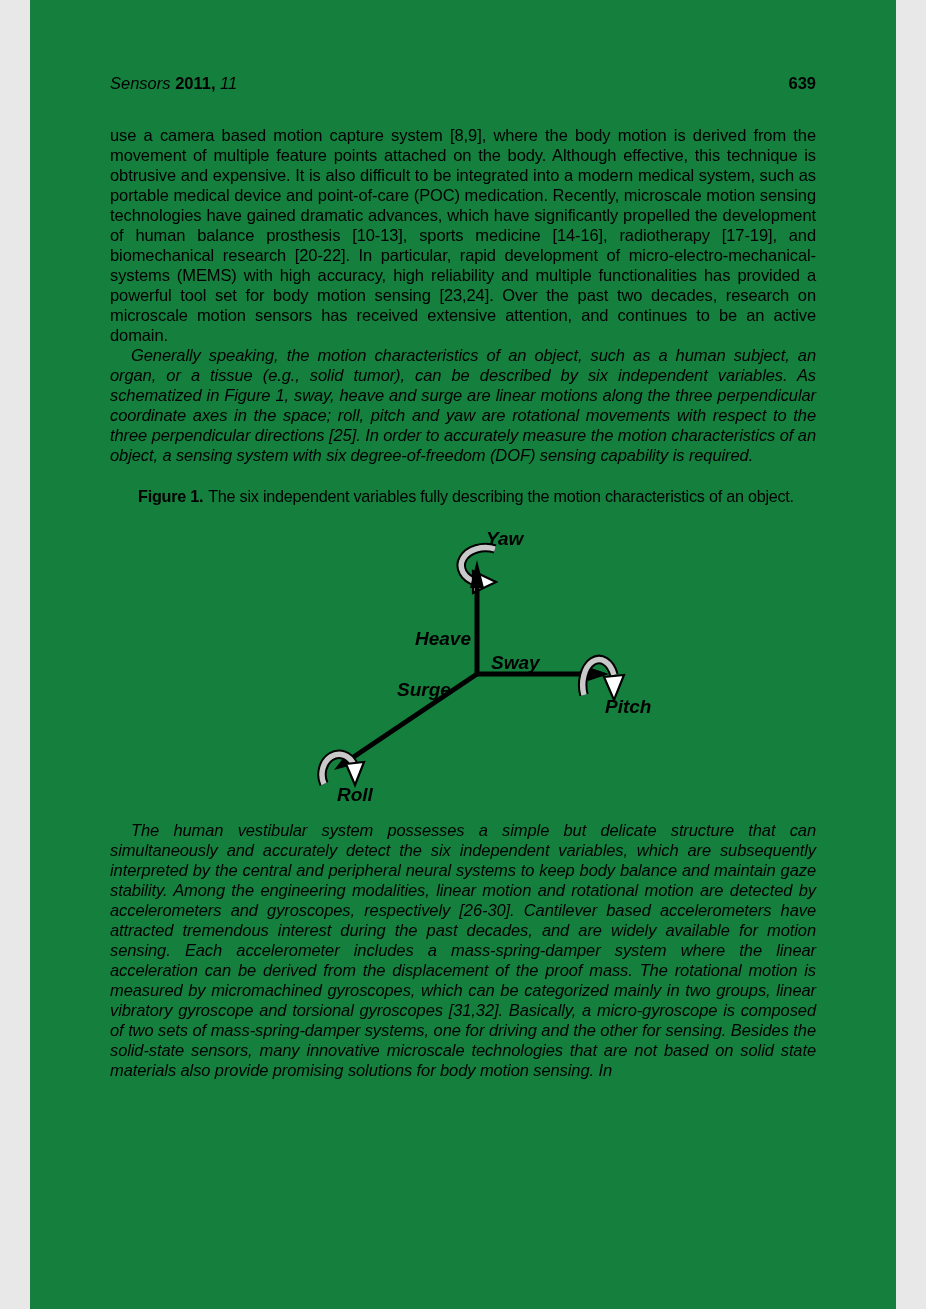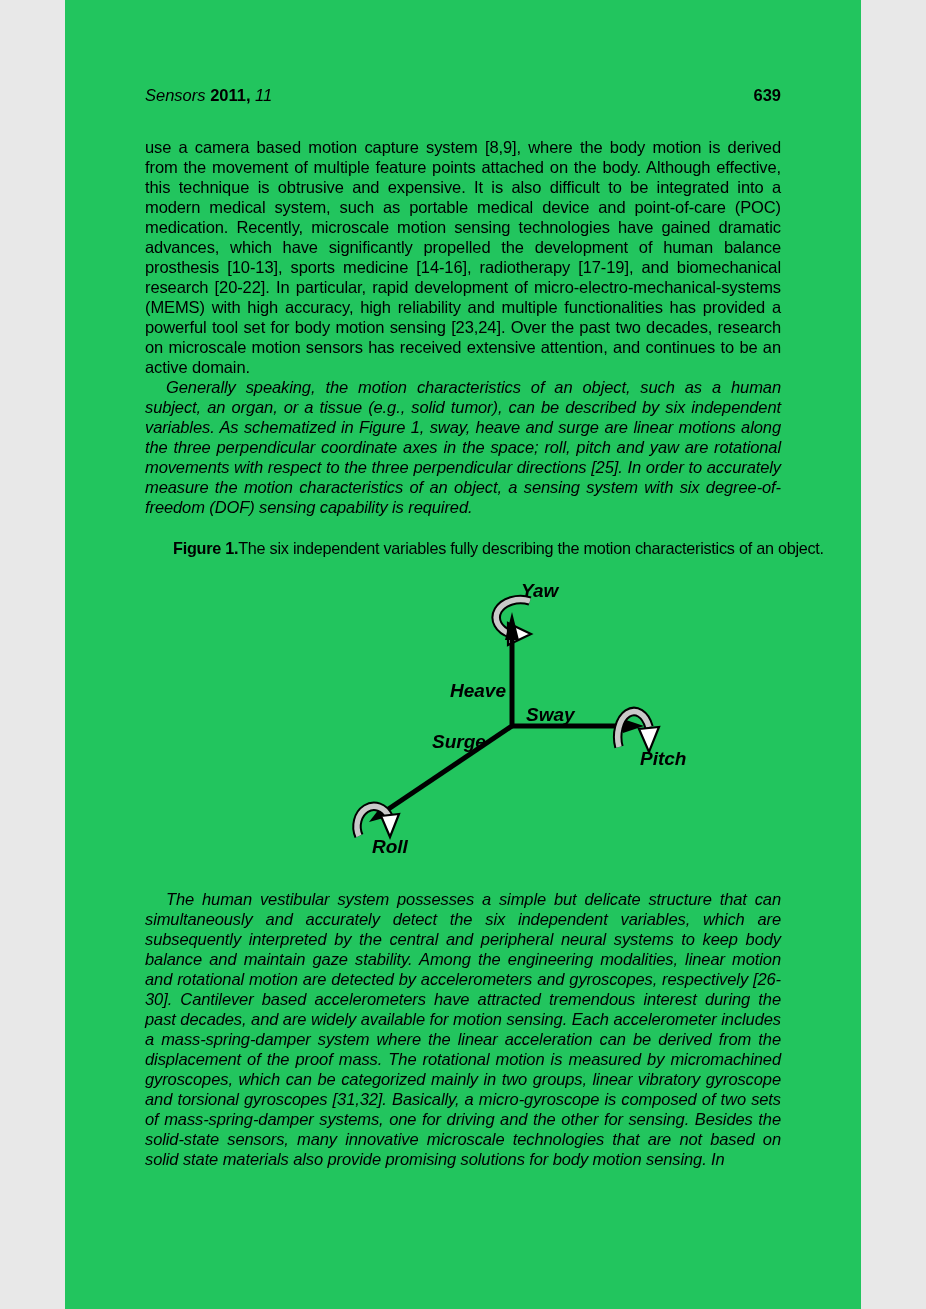--- a/index.html
+++ b/index.html
@@ -1,25 +1,25 @@
 <!DOCTYPE html>
 <html><head>
 <meta charset="utf-8">
 <style>
   * { margin: 0; padding: 0; box-sizing: border-box; }
   html, body { background: #e8e8e8; }
   .page {
     position: relative;
-    width: 796px;
+    width: 866px;
     height: 1309px;
     margin: 0 auto;
-    background: #22c55e;
+    background: #15803d;
     color: #000000;
     font-family: "Liberation Sans", sans-serif;
-    padding: 16px 80px;
+    padding: 4px 80px;
     overflow: hidden;
   }
   .running-head {
     padding-top: 66px;
     display: flex;
     justify-content: space-between;
     font-size: 16.5px;
     line-height: 27px;
   }
   .rh-left .journal { font-style: italic; }
@@ -35,38 +35,38 @@
   p.first { margin-top: 28px; }
   p.indented { text-indent: 21px; font-style: italic; }
   .caption {
     margin-top: 18px;
     padding-left: 28px;
     font-size: 16.2px;
     line-height: 27px;
     white-space: nowrap;
     letter-spacing: -0.25px;
   }
-  .caption .cap-label { font-weight: bold; }
+  .caption .cap-label { font-weight: bold; margin-right: 5px; }
   .figure-wrap {
     position: relative;
     margin-top: 14px;
     height: 295px;
   }
   .figure-wrap svg {
     position: absolute;
     left: 200px;
     top: 0;
   }
   .axis-label {
     font-family: "Liberation Sans", sans-serif;
     font-weight: bold;
     font-style: italic;
     font-size: 19px;
   }
-  p.after-fig { margin-top: 18px; }
+  p.after-fig { margin-top: 1px; }
 </style>
 </head>
 <body>
 
 <div class="page">
 
   <div class="running-head">
     <div class="rh-left">
       <span class="journal">Sensors</span>
       <span class="year">2011,</span>

